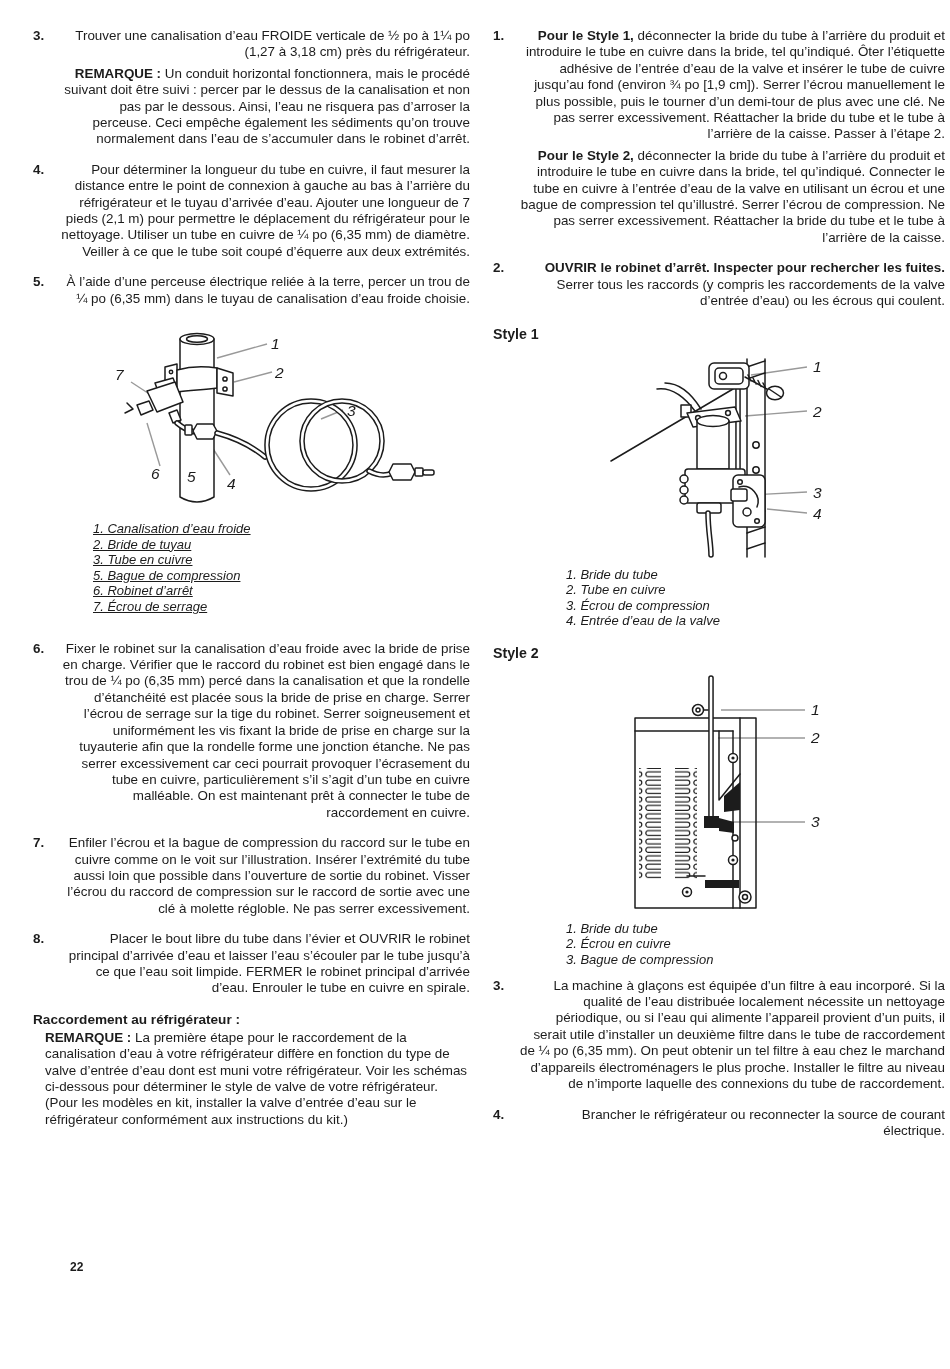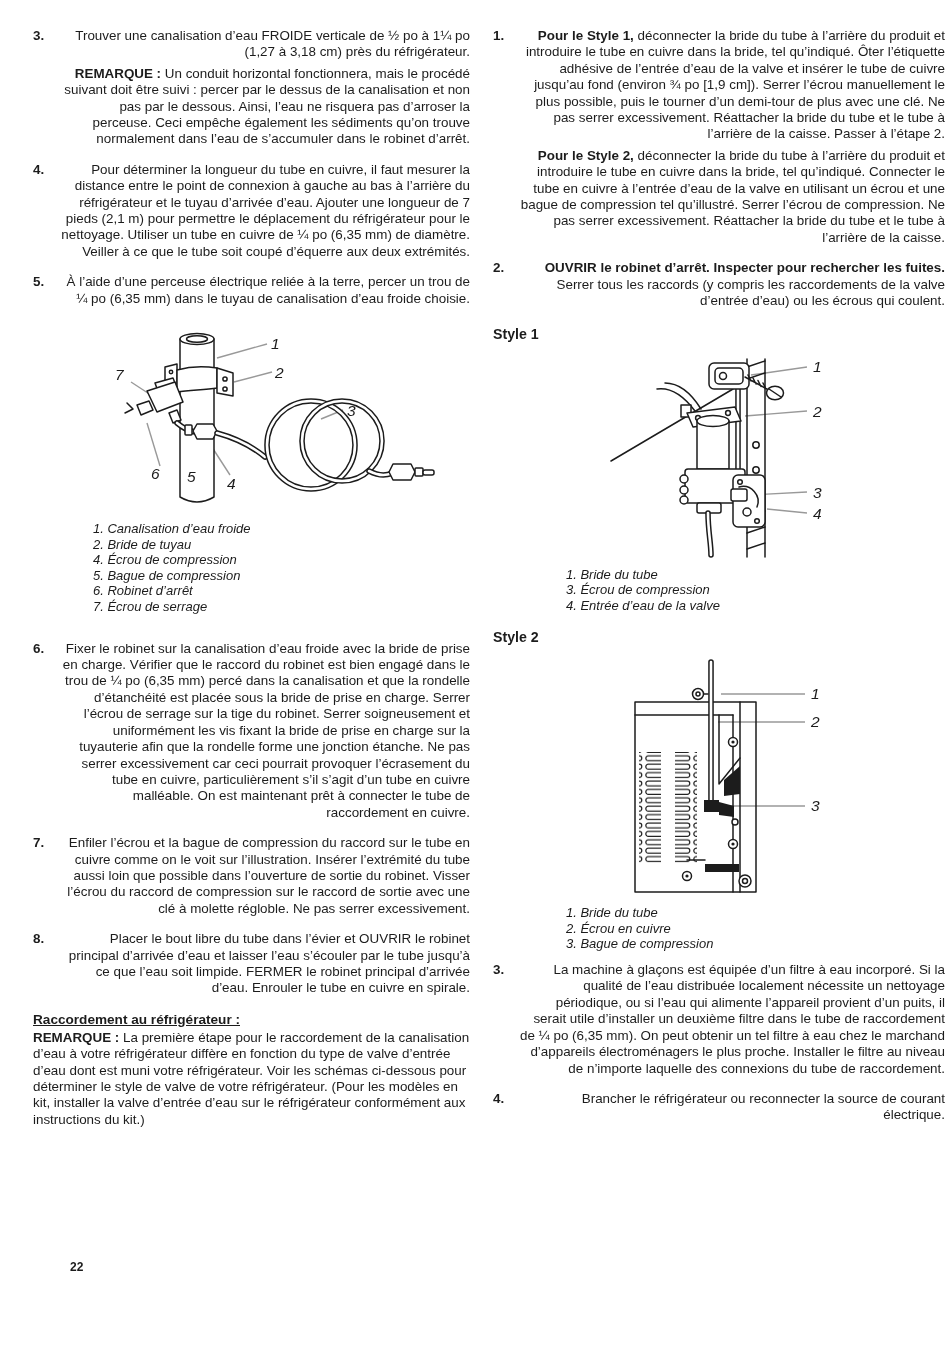--- a/index.html
+++ b/index.html
@@ -11,29 +11,29 @@
   .col-left{left:33px;width:437px;}
   .col-right{left:493px;width:452px;}
   .step{display:flex;margin:0 0 14px 0;font-size:13.4px;line-height:16.4px;}
   .first{margin-top:28px;}
   .stepnum{flex:none;width:27px;font-weight:bold;}
   .stepbody{flex:1;}
   .stepbody p{margin:0;text-align:right;}
   .stepbody p + p{margin-top:5px;}
   .lead{font-weight:bold;}
   .para2{margin-top:5px !important;}
-  .subhead{font-weight:bold;font-size:13.6px;line-height:17px;margin:9px 0 2px 0;text-decoration:underline;}
-  .notepara{font-size:13.4px;line-height:16.4px;margin:0 0 0 0;}
+  .subhead{font-weight:bold;font-size:13.6px;line-height:17px;margin:9px 0 2px 0;}
+  .notepara{font-size:13.4px;line-height:16.4px;margin:0 0 0 12px;}
   .stylehead{font-weight:bold;font-size:14.2px;line-height:17px;margin:16px 0 6px 0;}
   .fig{position:relative;}
   .fig1{margin:20px 0 4px 48px;}
   .fig2{margin:6px 0 2px 102px;}
   .fig3{margin:8px 0 2px 128px;}
   .figcap{list-style:none;margin:0;padding:0;font-style:italic;font-size:13px;line-height:15.6px;}
-  .figcap1{margin:2px 0 26px 60px;}
+  .figcap1{margin:2px 0 26px 60px;text-decoration:underline;}
   .figcap2{margin:2px 0 4px 73px;}
   .figcap3{margin:4px 0 10px 73px;}
   .pagenum{position:absolute;left:23px;top:1260px;font-weight:bold;font-size:12px;margin-left:47px;}
   svg .ln{stroke:#1c1c1c;stroke-width:1.5;fill:none;stroke-linecap:round;stroke-linejoin:round;}
   svg .wfill{fill:#ffffff;}
   svg .blk{fill:#1c1c1c;stroke:none;}
   svg .tube-o{stroke:#1c1c1c;stroke-width:5.6;fill:none;stroke-linecap:round;}
   svg .tube-i{stroke:#ffffff;stroke-width:2.6;fill:none;stroke-linecap:round;}
   svg .leader{stroke:#999999;stroke-width:1.4;fill:none;}
   svg .co{font-family:"Liberation Sans",sans-serif;font-style:italic;font-size:15.5px;fill:#1c1c1c;}
@@ -118,21 +118,21 @@
         <text class="co" x="266" y="89">3</text>
         <text class="co" x="146" y="162">4</text>
         <text class="co" x="106" y="155">5</text>
         <text class="co" x="70" y="152">6</text>
         <text class="co" x="34" y="53">7</text>
       </svg>
     </div>
     <ol class="figcap figcap1">
       <li>1. Canalisation d’eau froide</li>
       <li>2. Bride de tuyau</li>
-      <li>4. Écrou de compression</li>
+      <li>3. Tube en cuivre</li>
       <li>5. Bague de compression</li>
       <li>6. Robinet d’arrêt</li>
       <li>7. Écrou de serrage</li>
     </ol>
 
     <div class="step">
       <div class="stepnum">6.</div>
       <div class="stepbody">
           <p>Fixer le robinet sur la canalisation d’eau froide avec la bride de prise en charge. Vérifier que le raccord du robinet est bien engagé dans le trou de ¼ po (6,35 mm) percé dans la canalisation et que la rondelle d’étanchéité est placée sous la bride de prise en charge. Serrer l’écrou de serrage sur la tige du robinet. Serrer soigneusement et uniformément les vis fixant la bride de prise en charge sur la tuyauterie afin que la rondelle forme une jonction étanche. Ne pas serrer excessivement car ceci pourrait provoquer l’écrasement du tube en cuivre, particulièrement s’il s’agit d’un tube en cuivre malléable. On est maintenant prêt à connecter le tube de raccordement en cuivre.</p>
         </div>
@@ -229,20 +229,21 @@
         <rect class="ln wfill" x="136" y="140" width="16" height="12" rx="2"></rect>
 
         <text class="co" x="218" y="23">1</text>
         <text class="co" x="218" y="68">2</text>
         <text class="co" x="218" y="149">3</text>
         <text class="co" x="218" y="170">4</text>
       </svg>
     </div>
     <ol class="figcap figcap2">
       <li>1. Bride du tube</li>
+      <li>2. Tube en cuivre</li>
       <li>3. Écrou de compression</li>
       <li>4. Entrée d’eau de la valve</li>
     </ol>
 
     <div class="stylehead">Style 2</div>
 
     <div class="fig fig3">
       <svg width="225" height="243" viewBox="0 0 225 243">
         <defs>
           <pattern id="vents" width="24" height="8.4" patternUnits="userSpaceOnUse">

